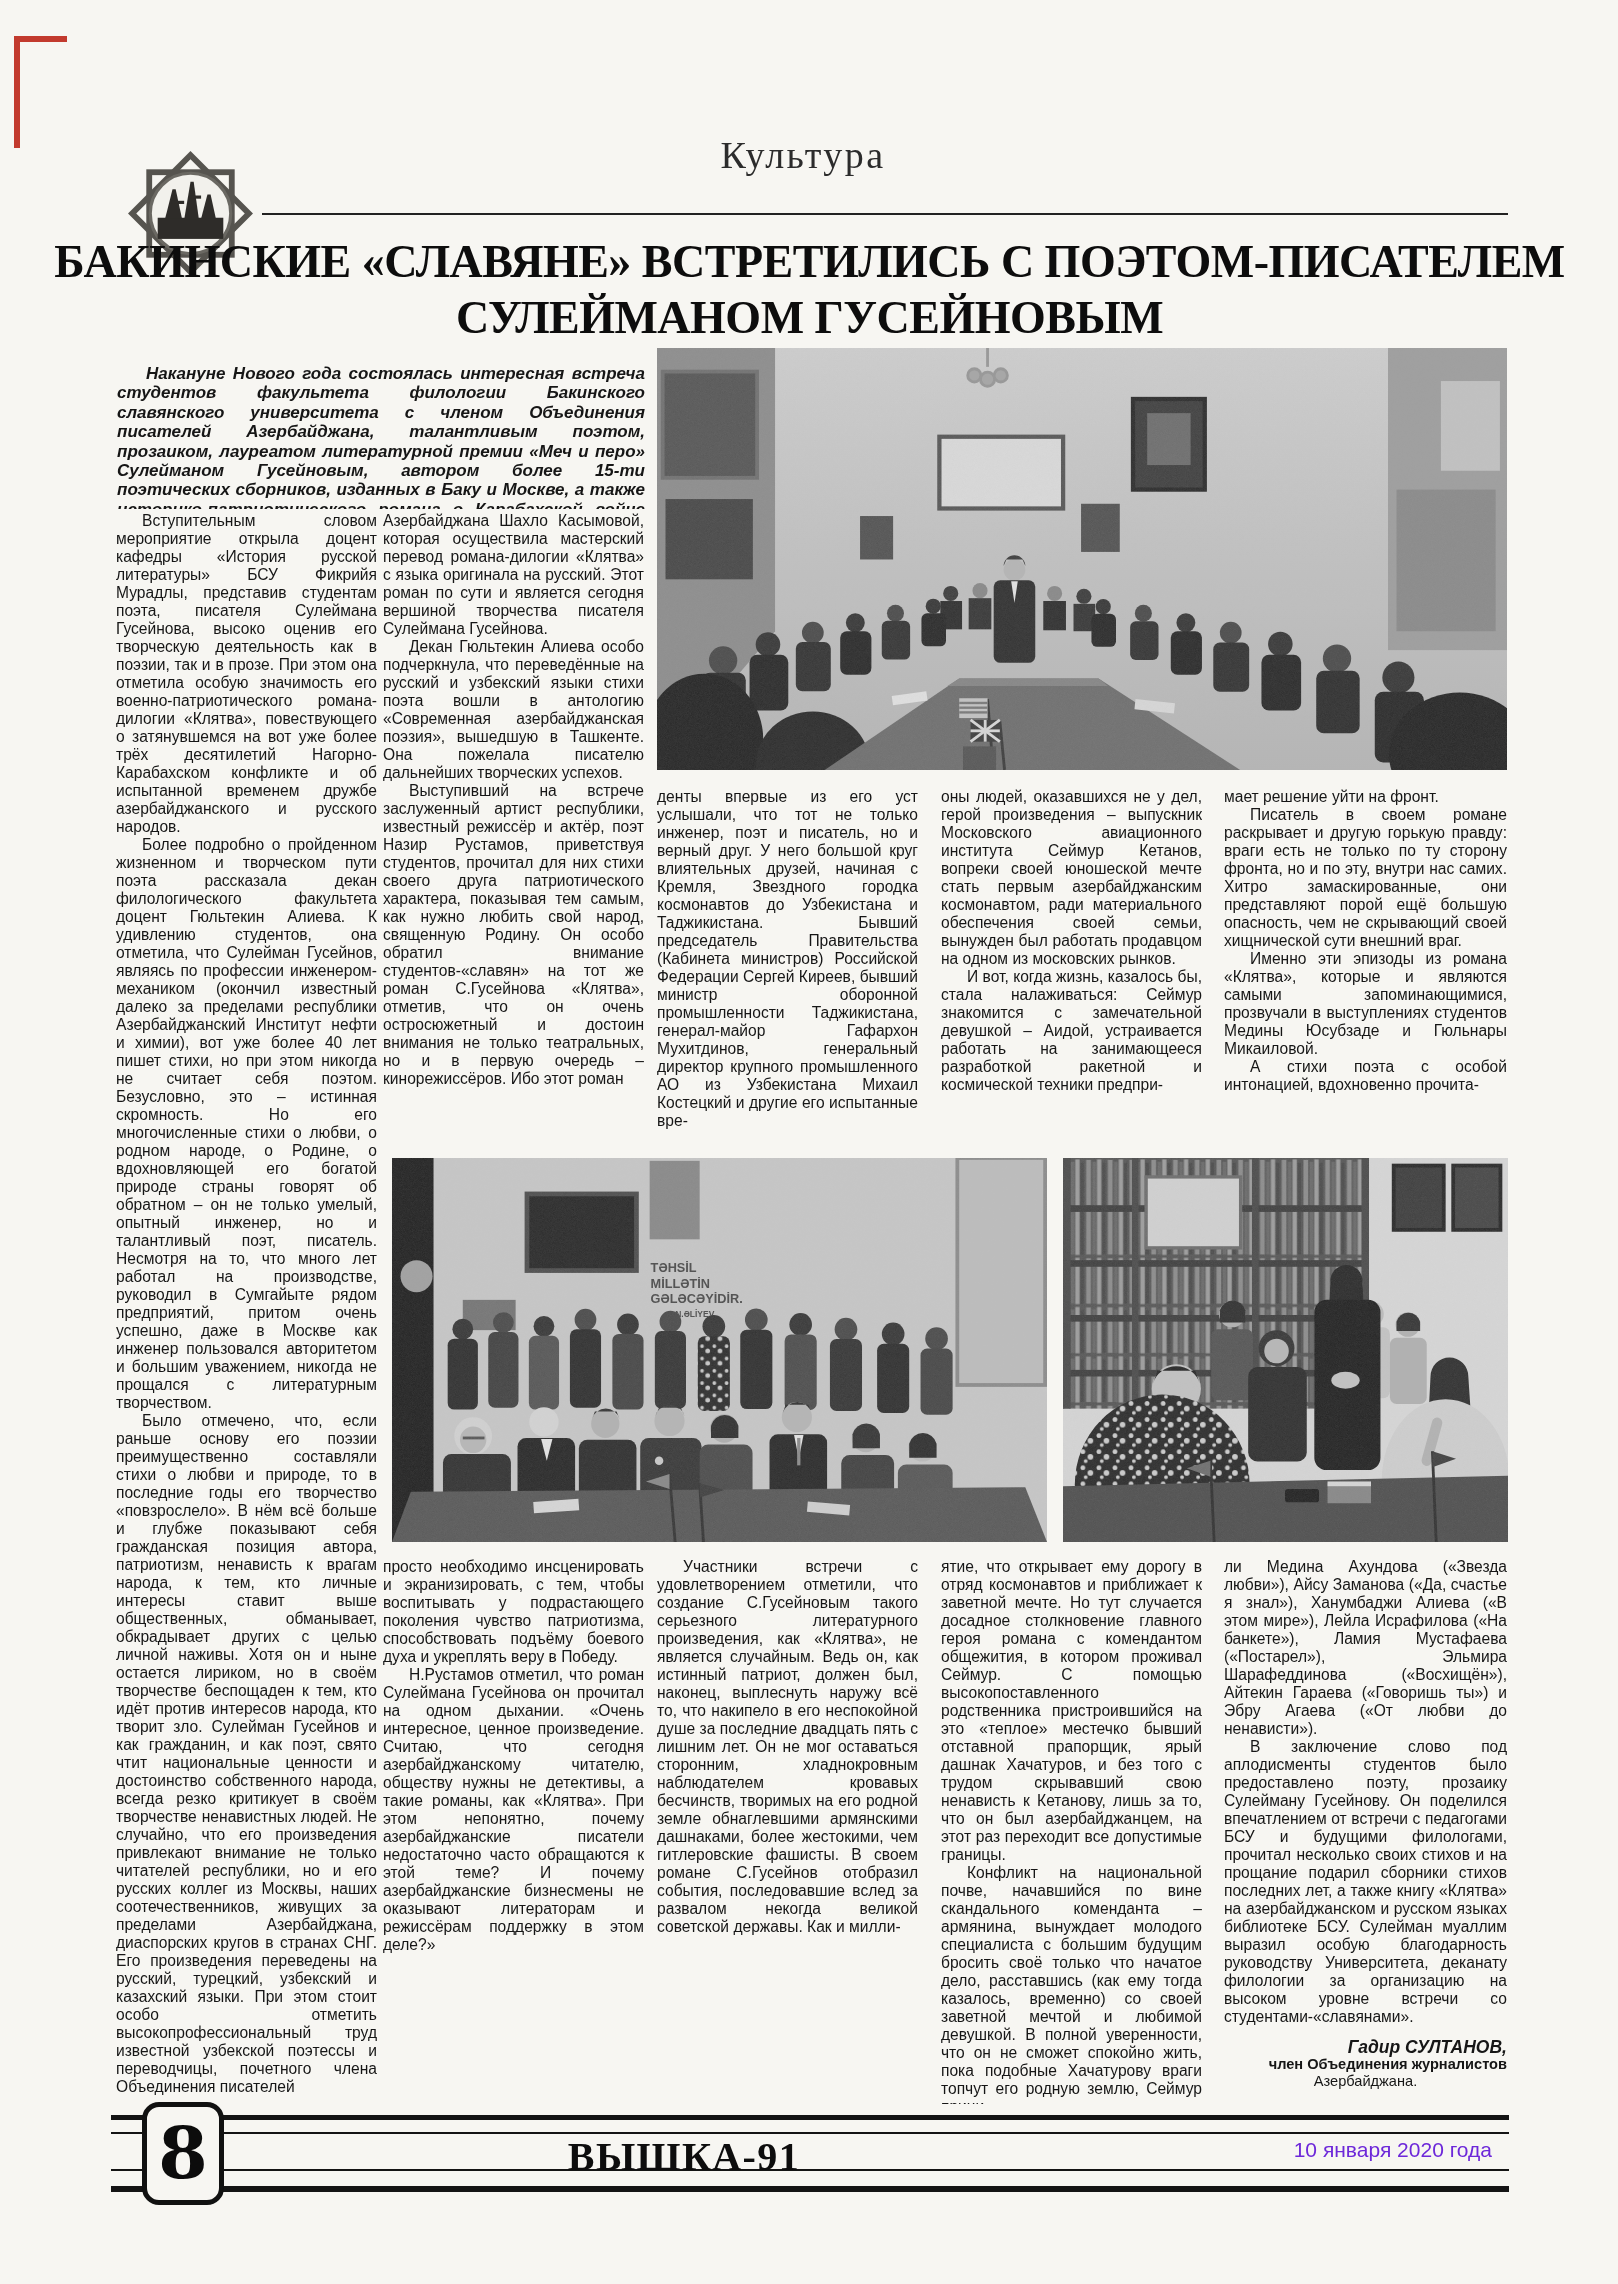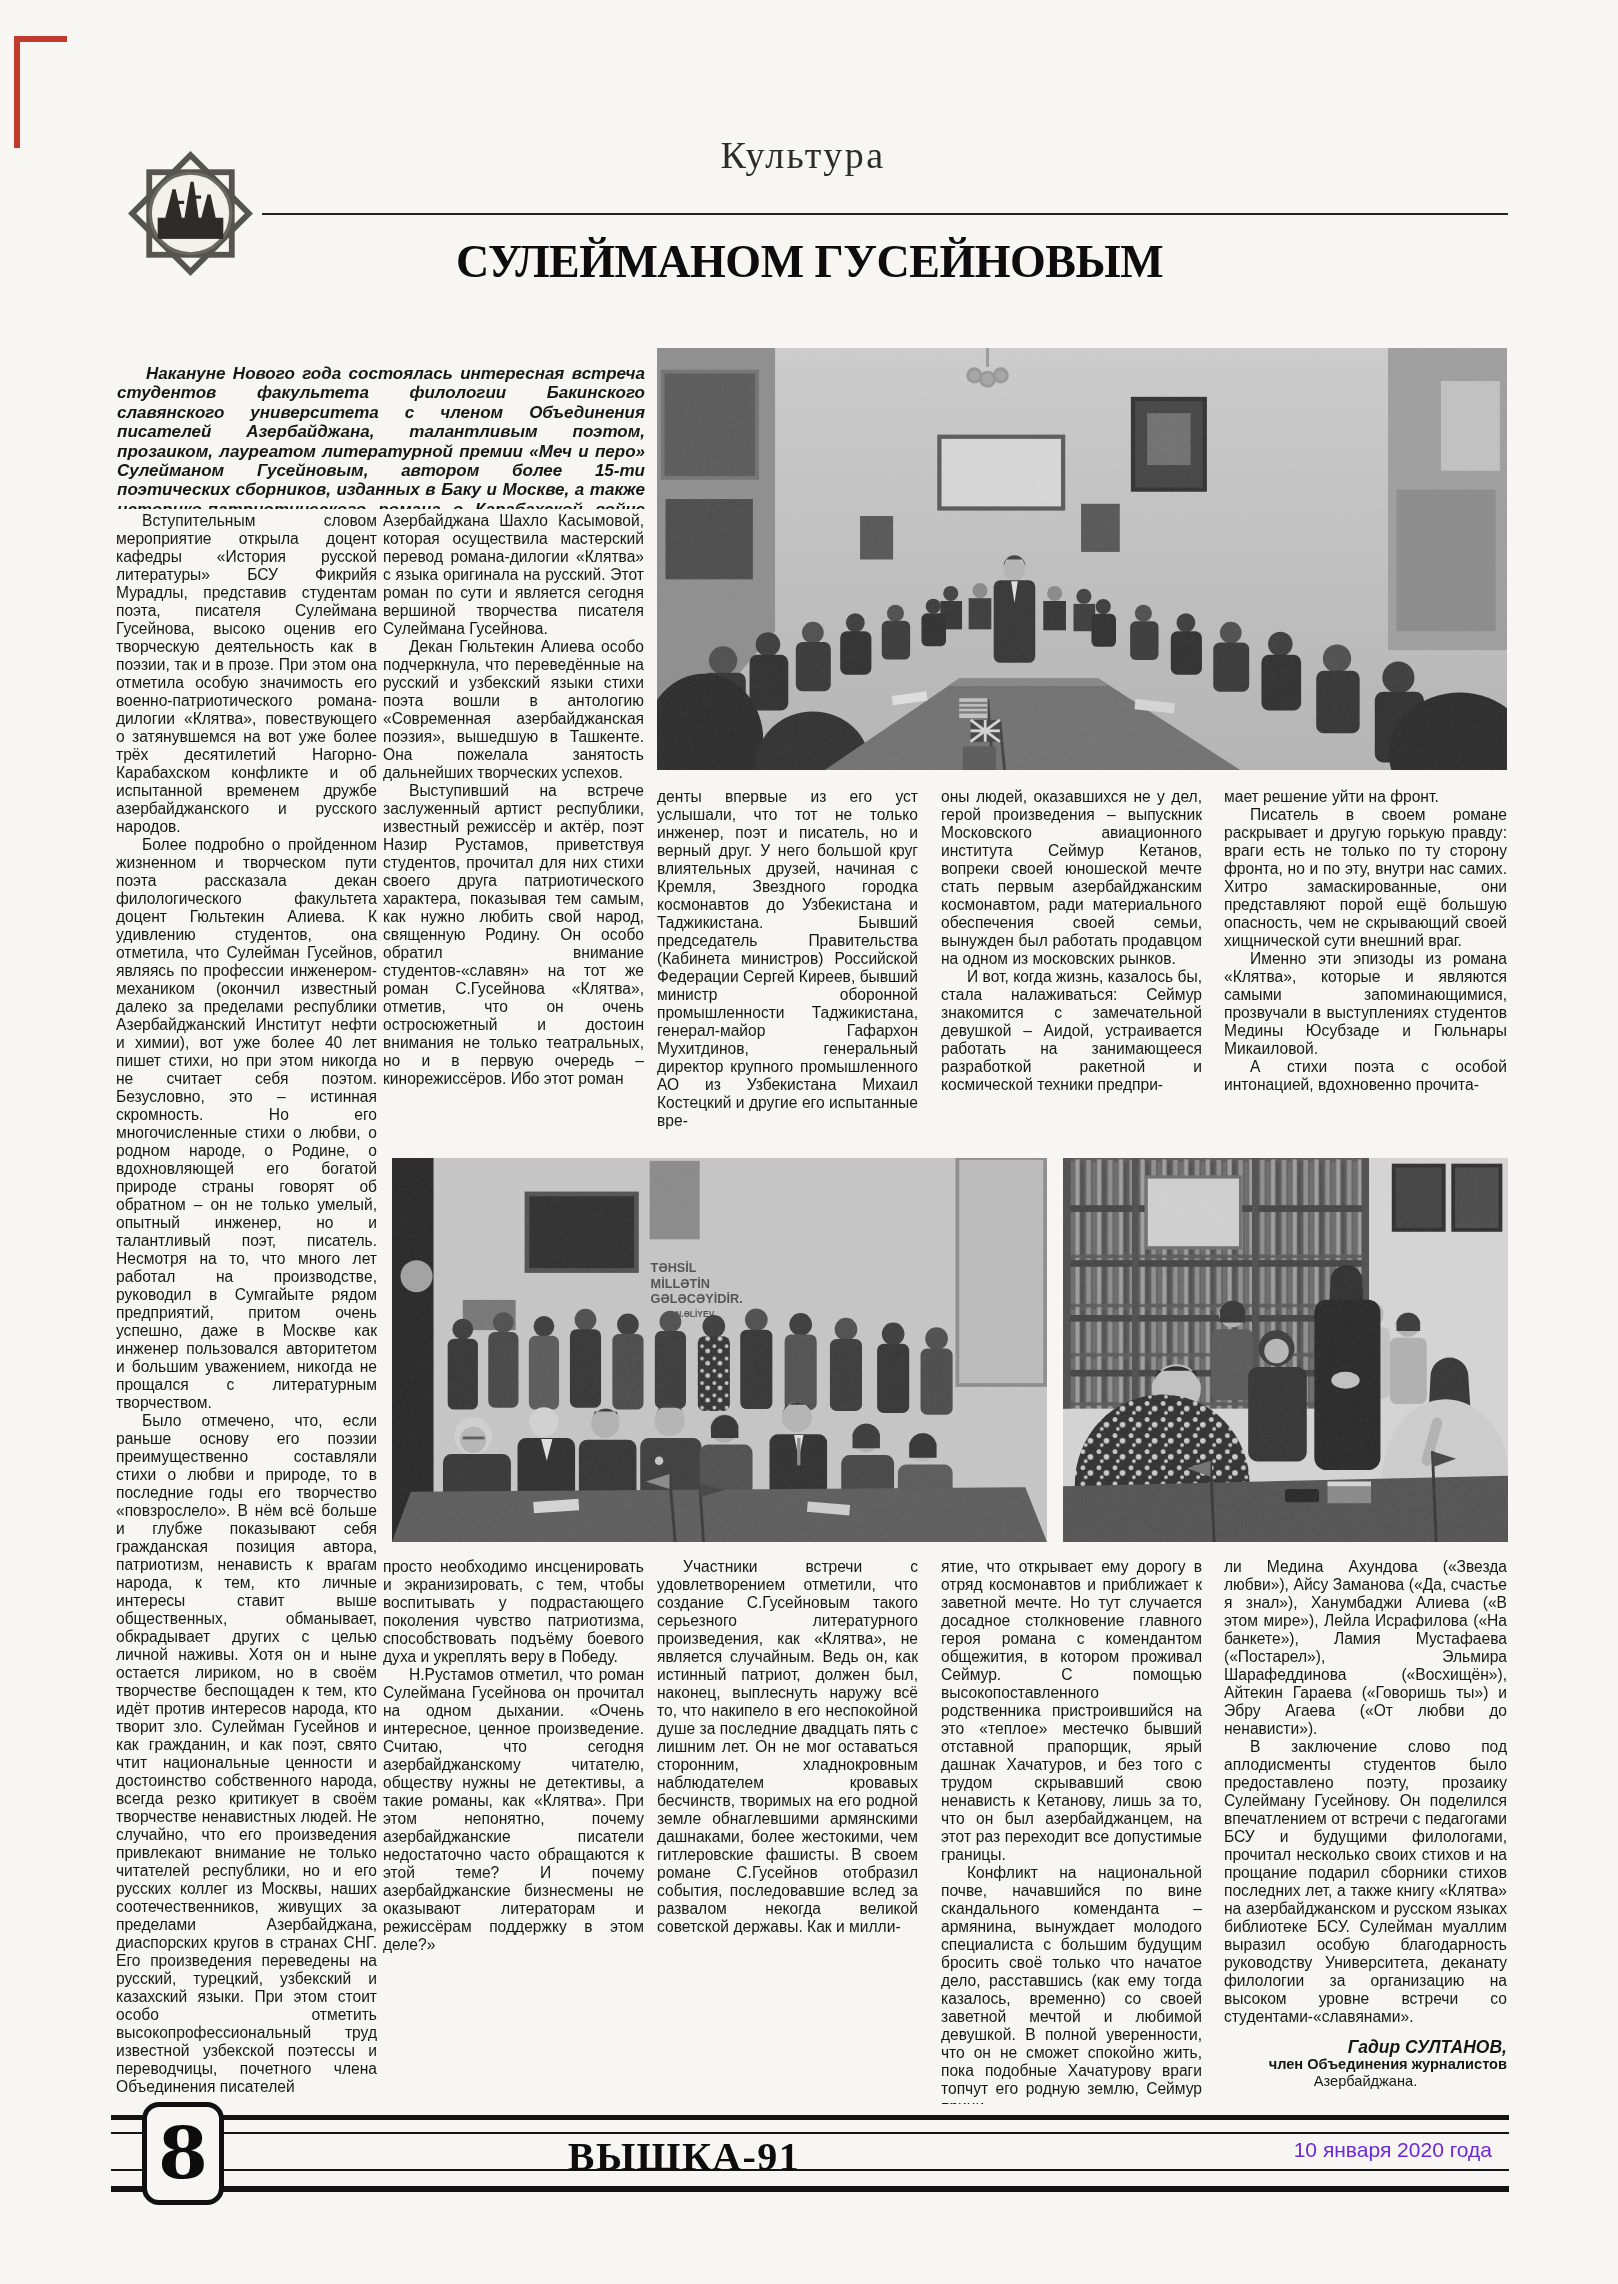--- a/index.html
+++ b/index.html
@@ -85,20 +85,21 @@
         <rect x="84" y="96" width="24" height="6"></rect>
         <rect x="118" y="86" width="22" height="6"></rect>
       </g>
     </svg>
   </div>
 
   <div class="section-title">Культура</div>
   <div class="head-rule"></div>
 
   <div class="headline">
+    <div>БАКИНСКИЕ «СЛАВЯНЕ» ВСТРЕТИЛИСЬ С ПОЭТОМ-ПИСАТЕЛЕМ</div>
     <div>СУЛЕЙМАНОМ ГУСЕЙНОВЫМ</div>
   </div>
 
   <div class="lead">
     <p>Накануне Нового года состоялась интересная встреча студентов факультета филологии Бакинского славянского университета с членом Объединения писателей Азербайджана, талантливым поэтом, прозаиком, лауреатом литературной премии «Меч и перо» Сулейманом Гусейновым, автором более 15-ти поэтических сборников, изданных в Баку и Москве, а также историко-патриотического романа о Карабахской войне «Клятва» («And»), вышедшего на азербайджанском и русском языках.</p>
   </div>
 
   <div class="photo photo1">
     <svg viewBox="0 0 1800 894" preserveAspectRatio="none">
       <defs>
@@ -215,21 +216,21 @@
   </div>
 
   <div class="col c1">
     <p>Вступительным словом мероприятие открыла доцент кафедры «История русской литературы» БСУ Фикрийя Мурадлы, представив студентам поэта, писателя Сулеймана Гусейнова, высоко оценив его творческую деятельность как в поэзии, так и в прозе. При этом она отметила особую значимость его военно-патриотического романа-дилогии «Клятва», повествующего о затянувшемся на вот уже более трёх десятилетий Нагорно-Карабахском конфликте и об испытанной временем дружбе азербайджанского и русского народов.</p>
     <p>Более подробно о пройденном жизненном и творческом пути поэта рассказала декан филологического факультета доцент Гюльтекин Алиева. К удивлению студентов, она отметила, что Сулейман Гусейнов, являясь по профессии инженером-механиком (окончил известный далеко за пределами республики Азербайджанский Институт нефти и химии), вот уже более 40 лет пишет стихи, но при этом никогда не считает себя поэтом. Безусловно, это – истинная скромность. Но его многочисленные стихи о любви, о родном народе, о Родине, о вдохновляющей его богатой природе страны говорят об обратном – он не только умелый, опытный инженер, но и талантливый поэт, писатель. Несмотря на то, что много лет работал на производстве, руководил в Сумгайыте рядом предприятий, притом очень успешно, даже в Москве как инженер пользовался авторитетом и большим уважением, никогда не прощался с литературным творчеством.</p>
     <p>Было отмечено, что, если раньше основу его поэзии преимущественно составляли стихи о любви и природе, то в последние годы его творчество «повзрослело». В нём всё больше и глубже показывают себя гражданская позиция автора, патриотизм, ненависть к врагам народа, к тем, кто личные интересы ставит выше общественных, обманывает, обкрадывает других с целью личной наживы. Хотя он и ныне остается лириком, но в своём творчестве беспощаден к тем, кто идёт против интересов народа, кто творит зло. Сулейман Гусейнов и как гражданин, и как поэт, свято чтит национальные ценности и достоинство собственного народа, всегда резко критикует в своём творчестве ненавистных людей. Не случайно, что его произведения привлекают внимание не только читателей республики, но и его русских коллег из Москвы, наших соотечественников, живущих за пределами Азербайджана, диаспорских кругов в странах СНГ. Его произведения переведены на русский, турецкий, узбекский и казахский языки. При этом стоит особо отметить высокопрофессиональный труд известной узбекской поэтессы и переводчицы, почетного члена Объединения писателей</p>
   </div>
 
   <div class="col c2a">
     <p class="cont">Азербайджана Шахло Касымовой, которая осуществила мастерский перевод романа-дилогии «Клятва» с языка оригинала на русский. Этот роман по сути и является сегодня вершиной творчества писателя Сулеймана Гусейнова.</p>
-    <p>Декан Гюльтекин Алиева особо подчеркнула, что переведённые на русский и узбекский языки стихи поэта вошли в антологию «Современная азербайджанская поэзия», вышедшую в Ташкенте. Она пожелала занятость дальнейших творческих успехов.</p>
+    <p>Декан Гюльтекин Алиева особо подчеркнула, что переведённые на русский и узбекский языки стихи поэта вошли в антологию «Современная азербайджанская поэзия», вышедшую в Ташкенте. Она пожелала писателю дальнейших творческих успехов.</p>
     <p>Выступивший на встрече заслуженный артист республики, известный режиссёр и актёр, поэт Назир Рустамов, приветствуя студентов, прочитал для них стихи своего друга патриотического характера, показывая тем самым, как нужно любить свой народ, священную Родину. Он особо обратил внимание студентов-«славян» на тот же роман С.Гусейнова «Клятва», отметив, что он очень остросюжетный и достоин внимания не только театральных, но и в первую очередь – кинорежиссёров. Ибо этот роман</p>
   </div>
 
   <div class="col c2b">
     <p class="cont">просто необходимо инсценировать и экранизировать, с тем, чтобы воспитывать у подрастающего поколения чувство патриотизма, способствовать подъёму боевого духа и укреплять веру в Победу.</p>
     <p>Н.Рустамов отметил, что роман Сулеймана Гусейнова он прочитал на одном дыхании. «Очень интересное, ценное произведение. Считаю, что сегодня азербайджанскому читателю, обществу нужны не детективы, а такие романы, как «Клятва». При этом непонятно, почему азербайджанские писатели недостаточно часто обращаются к этой теме? И почему азербайджанские бизнесмены не оказывают литераторам и режиссёрам поддержку в этом деле?»</p>
   </div>
 
   <div class="col c3a">
     <p class="cont">денты впервые из его уст услышали, что тот не только инженер, поэт и писатель, но и верный друг. У него большой круг влиятельных друзей, начиная с Кремля, Звездного городка космонавтов до Узбекистана и Таджикистана. Бывший председатель Правительства (Кабинета министров) Российской Федерации Сергей Киреев, бывший министр оборонной промышленности Таджикистана, генерал-майор Гафархон Мухитдинов, генеральный директор крупного промышленного АО из Узбекистана Михаил Костецкий и другие его испытанные вре-</p>

